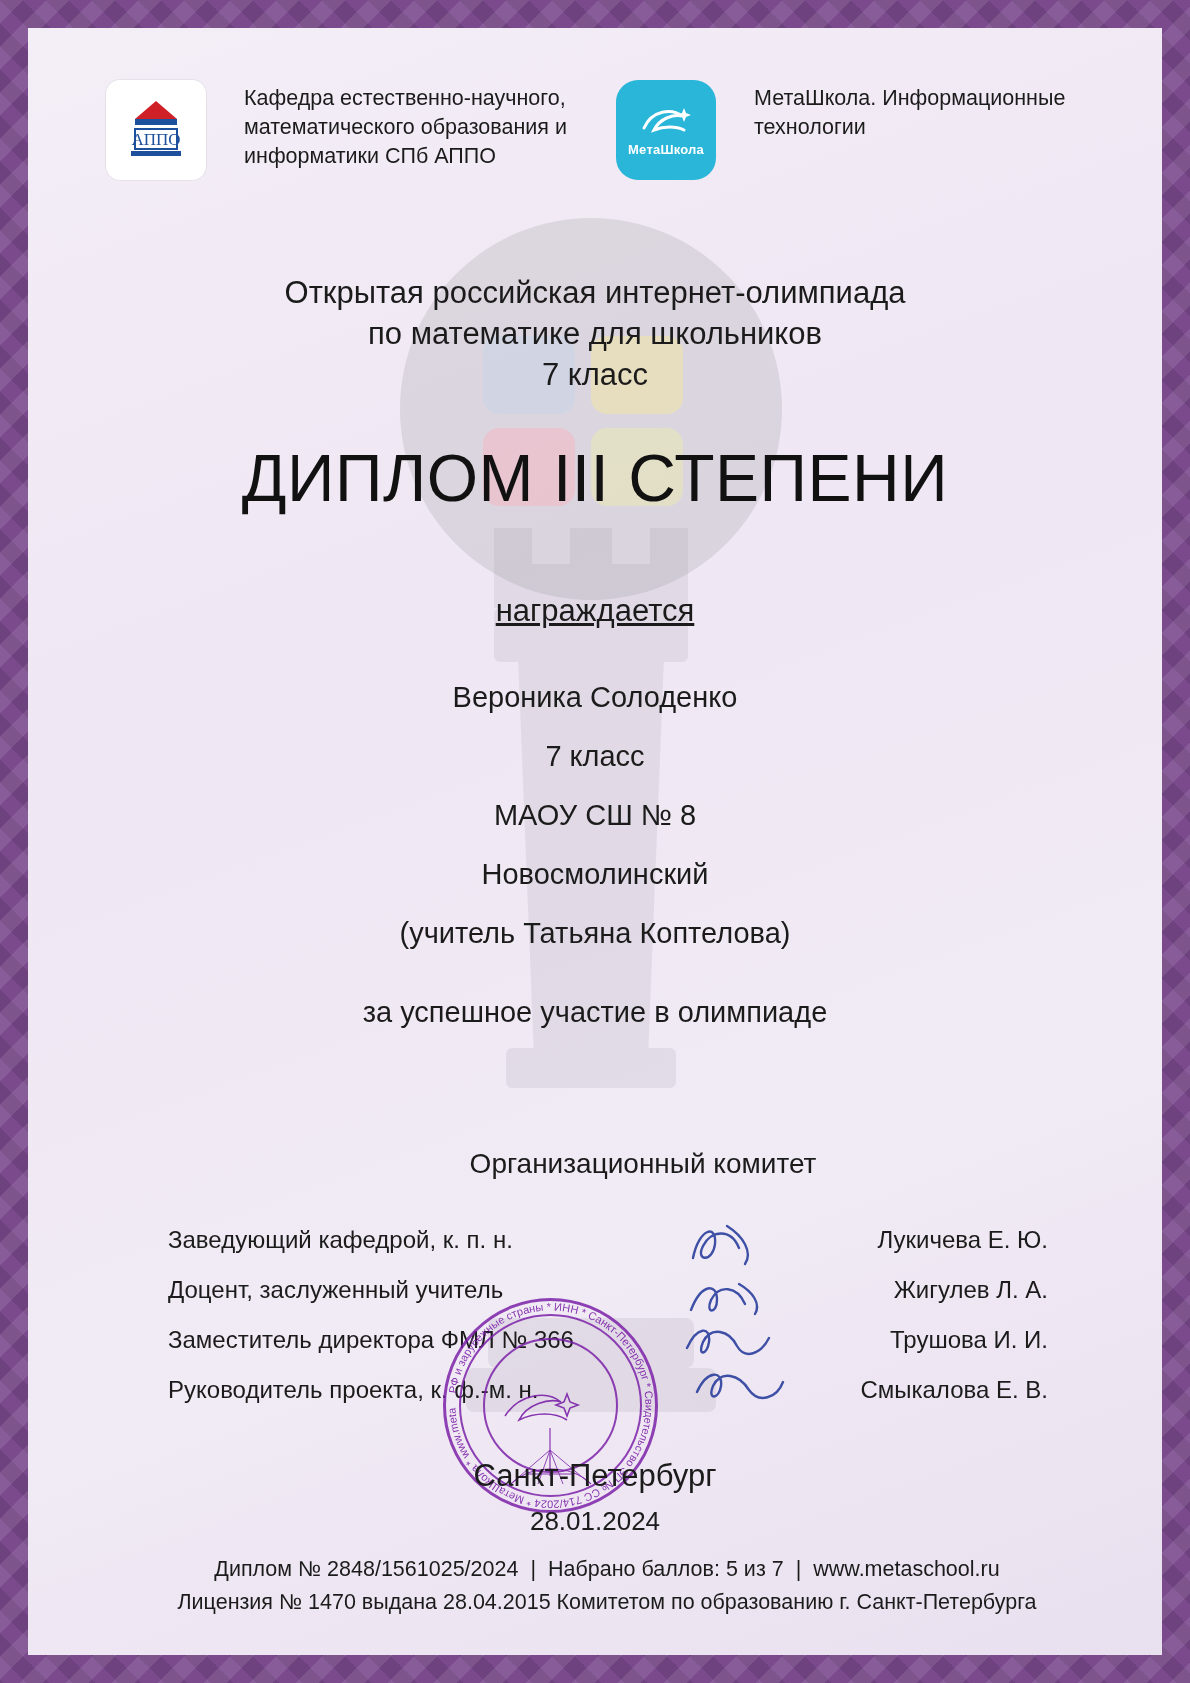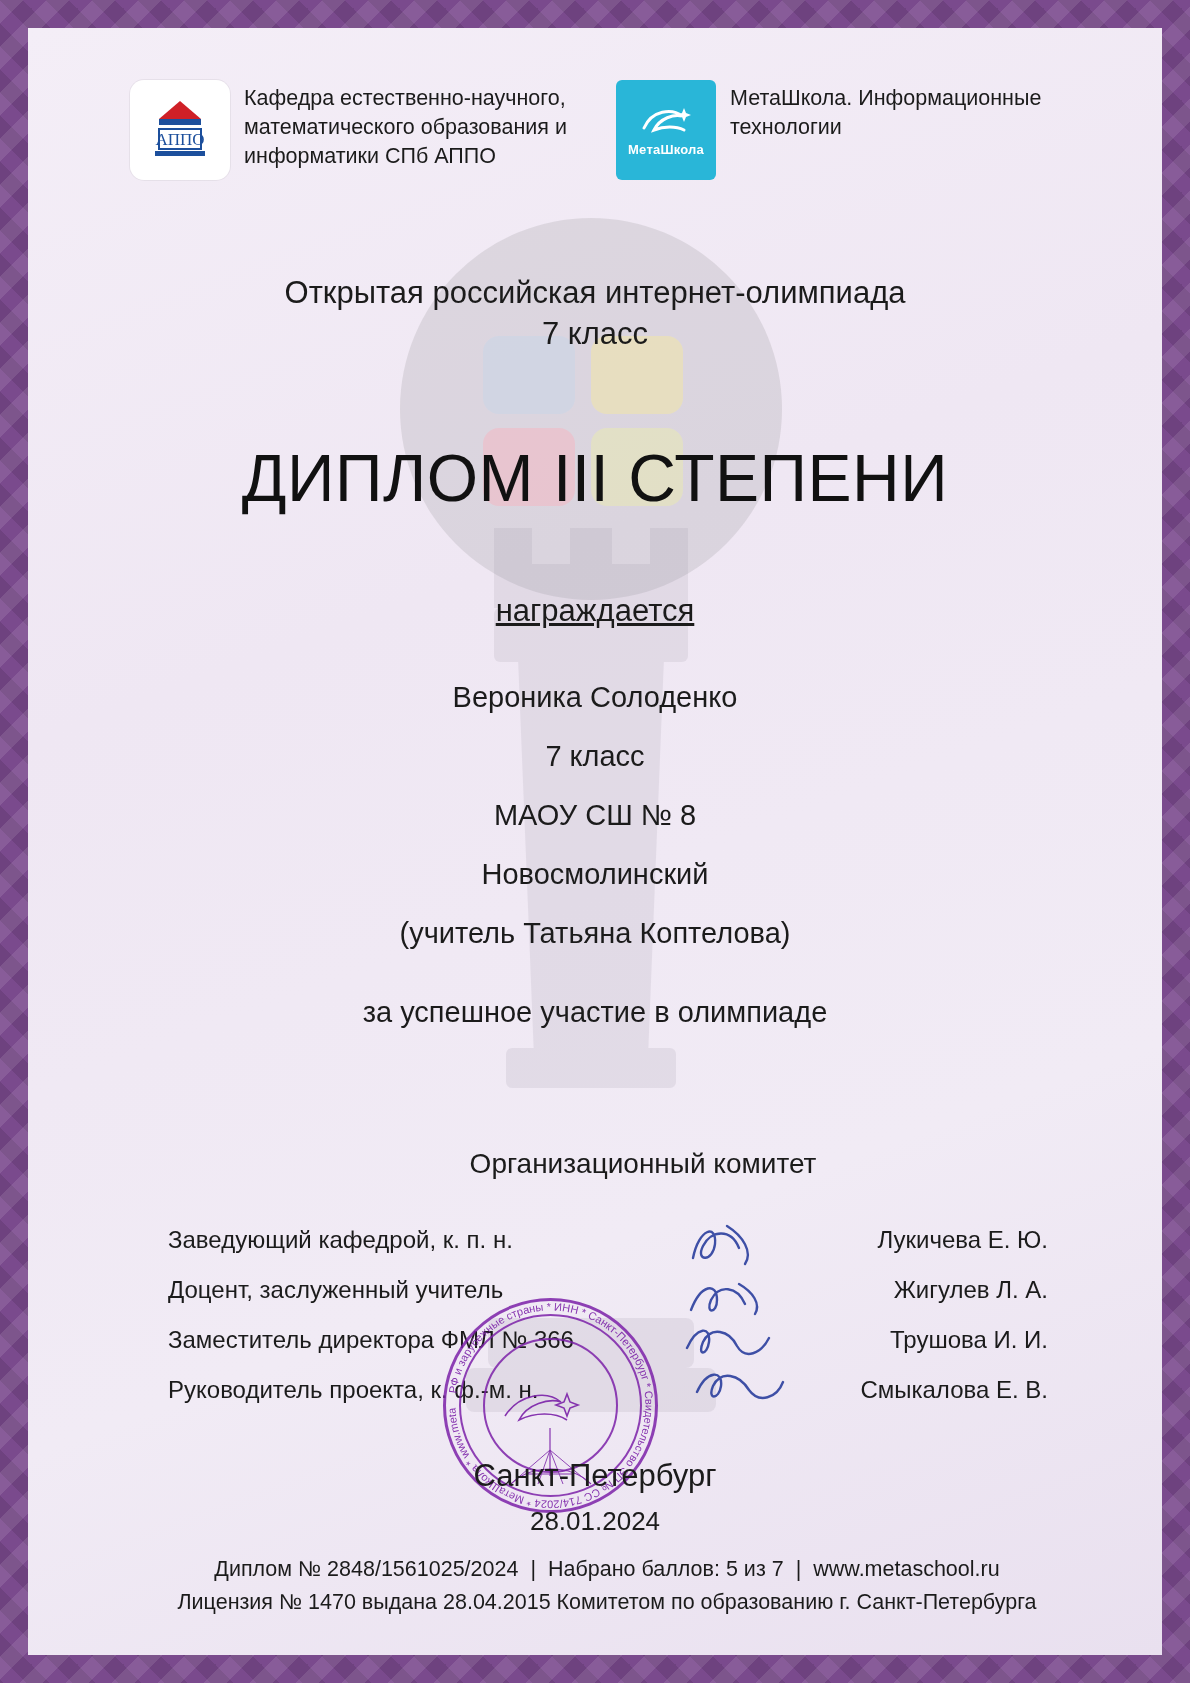--- a/index.html
+++ b/index.html
@@ -86,37 +86,38 @@
     width: 100px; height: 100px;
     background: #ffffff;
     border-radius: 14px;
     box-shadow: 0 0 0 1px rgba(0,0,0,0.05);
     display: flex; align-items: center; justify-content: center;
     flex: 0 0 auto;
   }
   .logo-meta {
     width: 100px; height: 100px;
     background: #29b6d8;
-    border-radius: 6px;
+    border-radius: 22px;
     display: flex; flex-direction: column; align-items: center; justify-content: center;
     flex: 0 0 auto;
     color: #fff;
   }
   .logo-meta .meta-text {
     font-size: 13px;
     font-weight: bold;
     letter-spacing: 0.2px;
     margin-top: 2px;
   }
   .hdr-text {
     font-size: 21.5px;
     line-height: 29px;
     color: #1b1b1b;
     max-width: 330px;
     padding-top: 4px;
+    margin-left: 24px;
   }
 
   
   .olymp-title {
     position: absolute;
     left: 0; top: 244px;
     width: 100%;
     text-align: center;
     font-size: 31px;
     line-height: 41px;
@@ -304,20 +305,21 @@
           <path d="M46 4 l2 5 5 2 -5 2 -2 5 -2 -5 -5 -2 5 -2 z" fill="#ffffff"></path>
         </svg>
         <div class="meta-text">МетаШкола</div>
       </div>
       <div class="hdr-text">МетаШкола. Информационные технологии</div>
     </div>
   </div>
 
   <div class="olymp-title">
     <div>Открытая российская интернет-олимпиада</div>
+    <div>по математике для школьников</div>
     <div>7 класс</div>
   </div>
 
   <div class="diploma-title">ДИПЛОМ III СТЕПЕНИ</div>
 
   <div class="awarded-word">награждается</div>
 
   <div class="recipient">
     <div>Вероника Солоденко</div>
     <div>7 класс</div>

